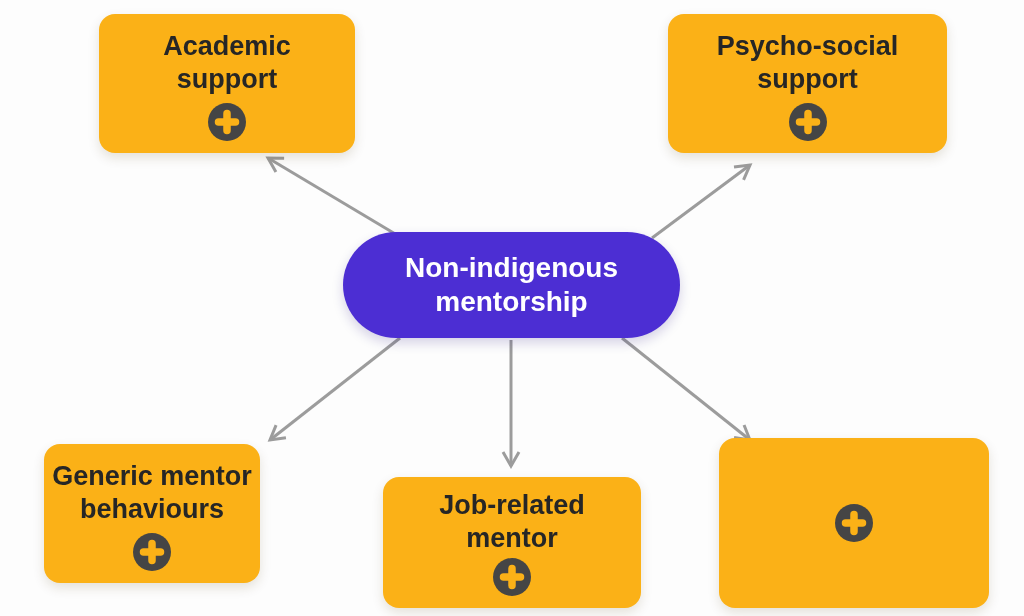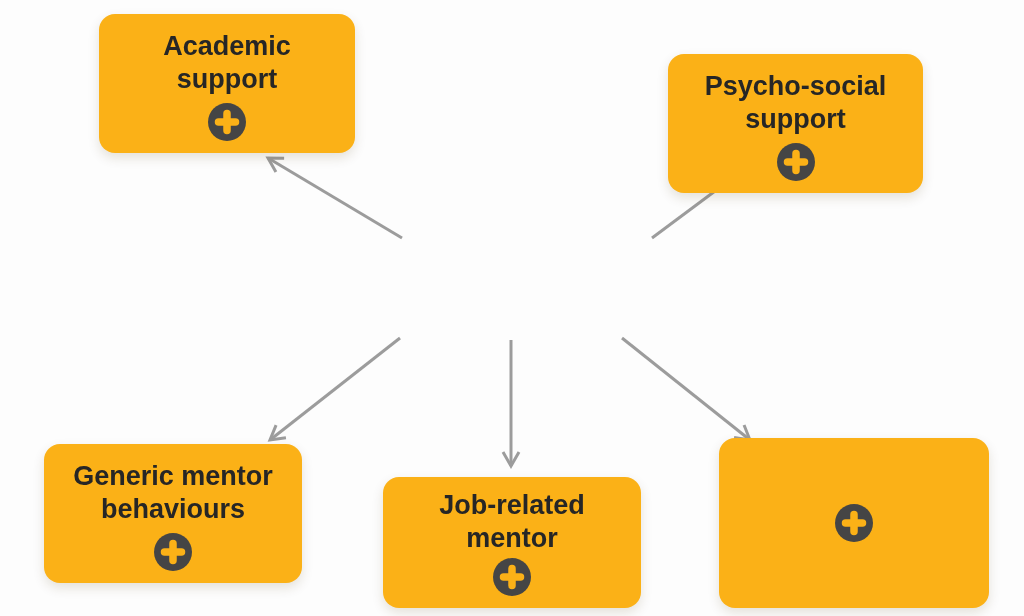--- a/index.html
+++ b/index.html
@@ -59,22 +59,22 @@
   }
   .center-pill .label{
     color:var(--central_text);
     font-weight:700;
     font-size:28px;
     line-height:1.22;
     white-space:pre-line;
   }
 
   .pos-academic{left:99px;top:14px;width:256px;height:139px;}
-  .pos-psycho{left:668px;top:14px;width:255px;height:139px;margin-top:40px;}
-  .pos-generic{left:44px;top:444px;width:258px;height:139px;}
+  .pos-psycho{left:668px;top:14px;width:279px;height:139px;}
+  .pos-generic{left:44px;top:444px;width:216px;height:139px;}
   .pos-job{left:383px;top:477px;width:258px;height:131px;}
   .pos-general{left:719px;top:438px;width:270px;height:170px;}
   .pos-general .label{font-size:26px;}
 </style>
 </head>
 <body>
 
 <div class="canvas">
 
   <svg class="arrows" viewBox="0 0 1024 616" xmlns="http://www.w3.org/2000/svg">
@@ -83,20 +83,24 @@
         <path class="arrowhead-path" d="M3,2 L17,10 L3,18"></path>
       </marker>
     </defs>
     <line x1="402" y1="238" x2="268" y2="158" marker-end="url(#arrowhead)"></line>
     <line x1="652" y1="238" x2="750" y2="165" marker-end="url(#arrowhead)"></line>
     <line x1="400" y1="338" x2="270" y2="440" marker-end="url(#arrowhead)"></line>
     <line x1="511" y1="340" x2="511" y2="466" marker-end="url(#arrowhead)"></line>
     <line x1="622" y1="338" x2="750" y2="440" marker-end="url(#arrowhead)"></line>
   </svg>
 
+  <div class="node center-pill">
+    <span class="label">Non-indigenous
+mentorship</span>
+  </div>
 
   <div class="node box pos-academic">
     <span class="label">Academic
 support</span>
     <svg class="plus" viewBox="0 0 38 38">
       <circle cx="19" cy="19" r="19"></circle>
         <path d="M19 10.5 V27.5 M10.5 19 H27.5"></path>
     </svg>
   </div>
 

